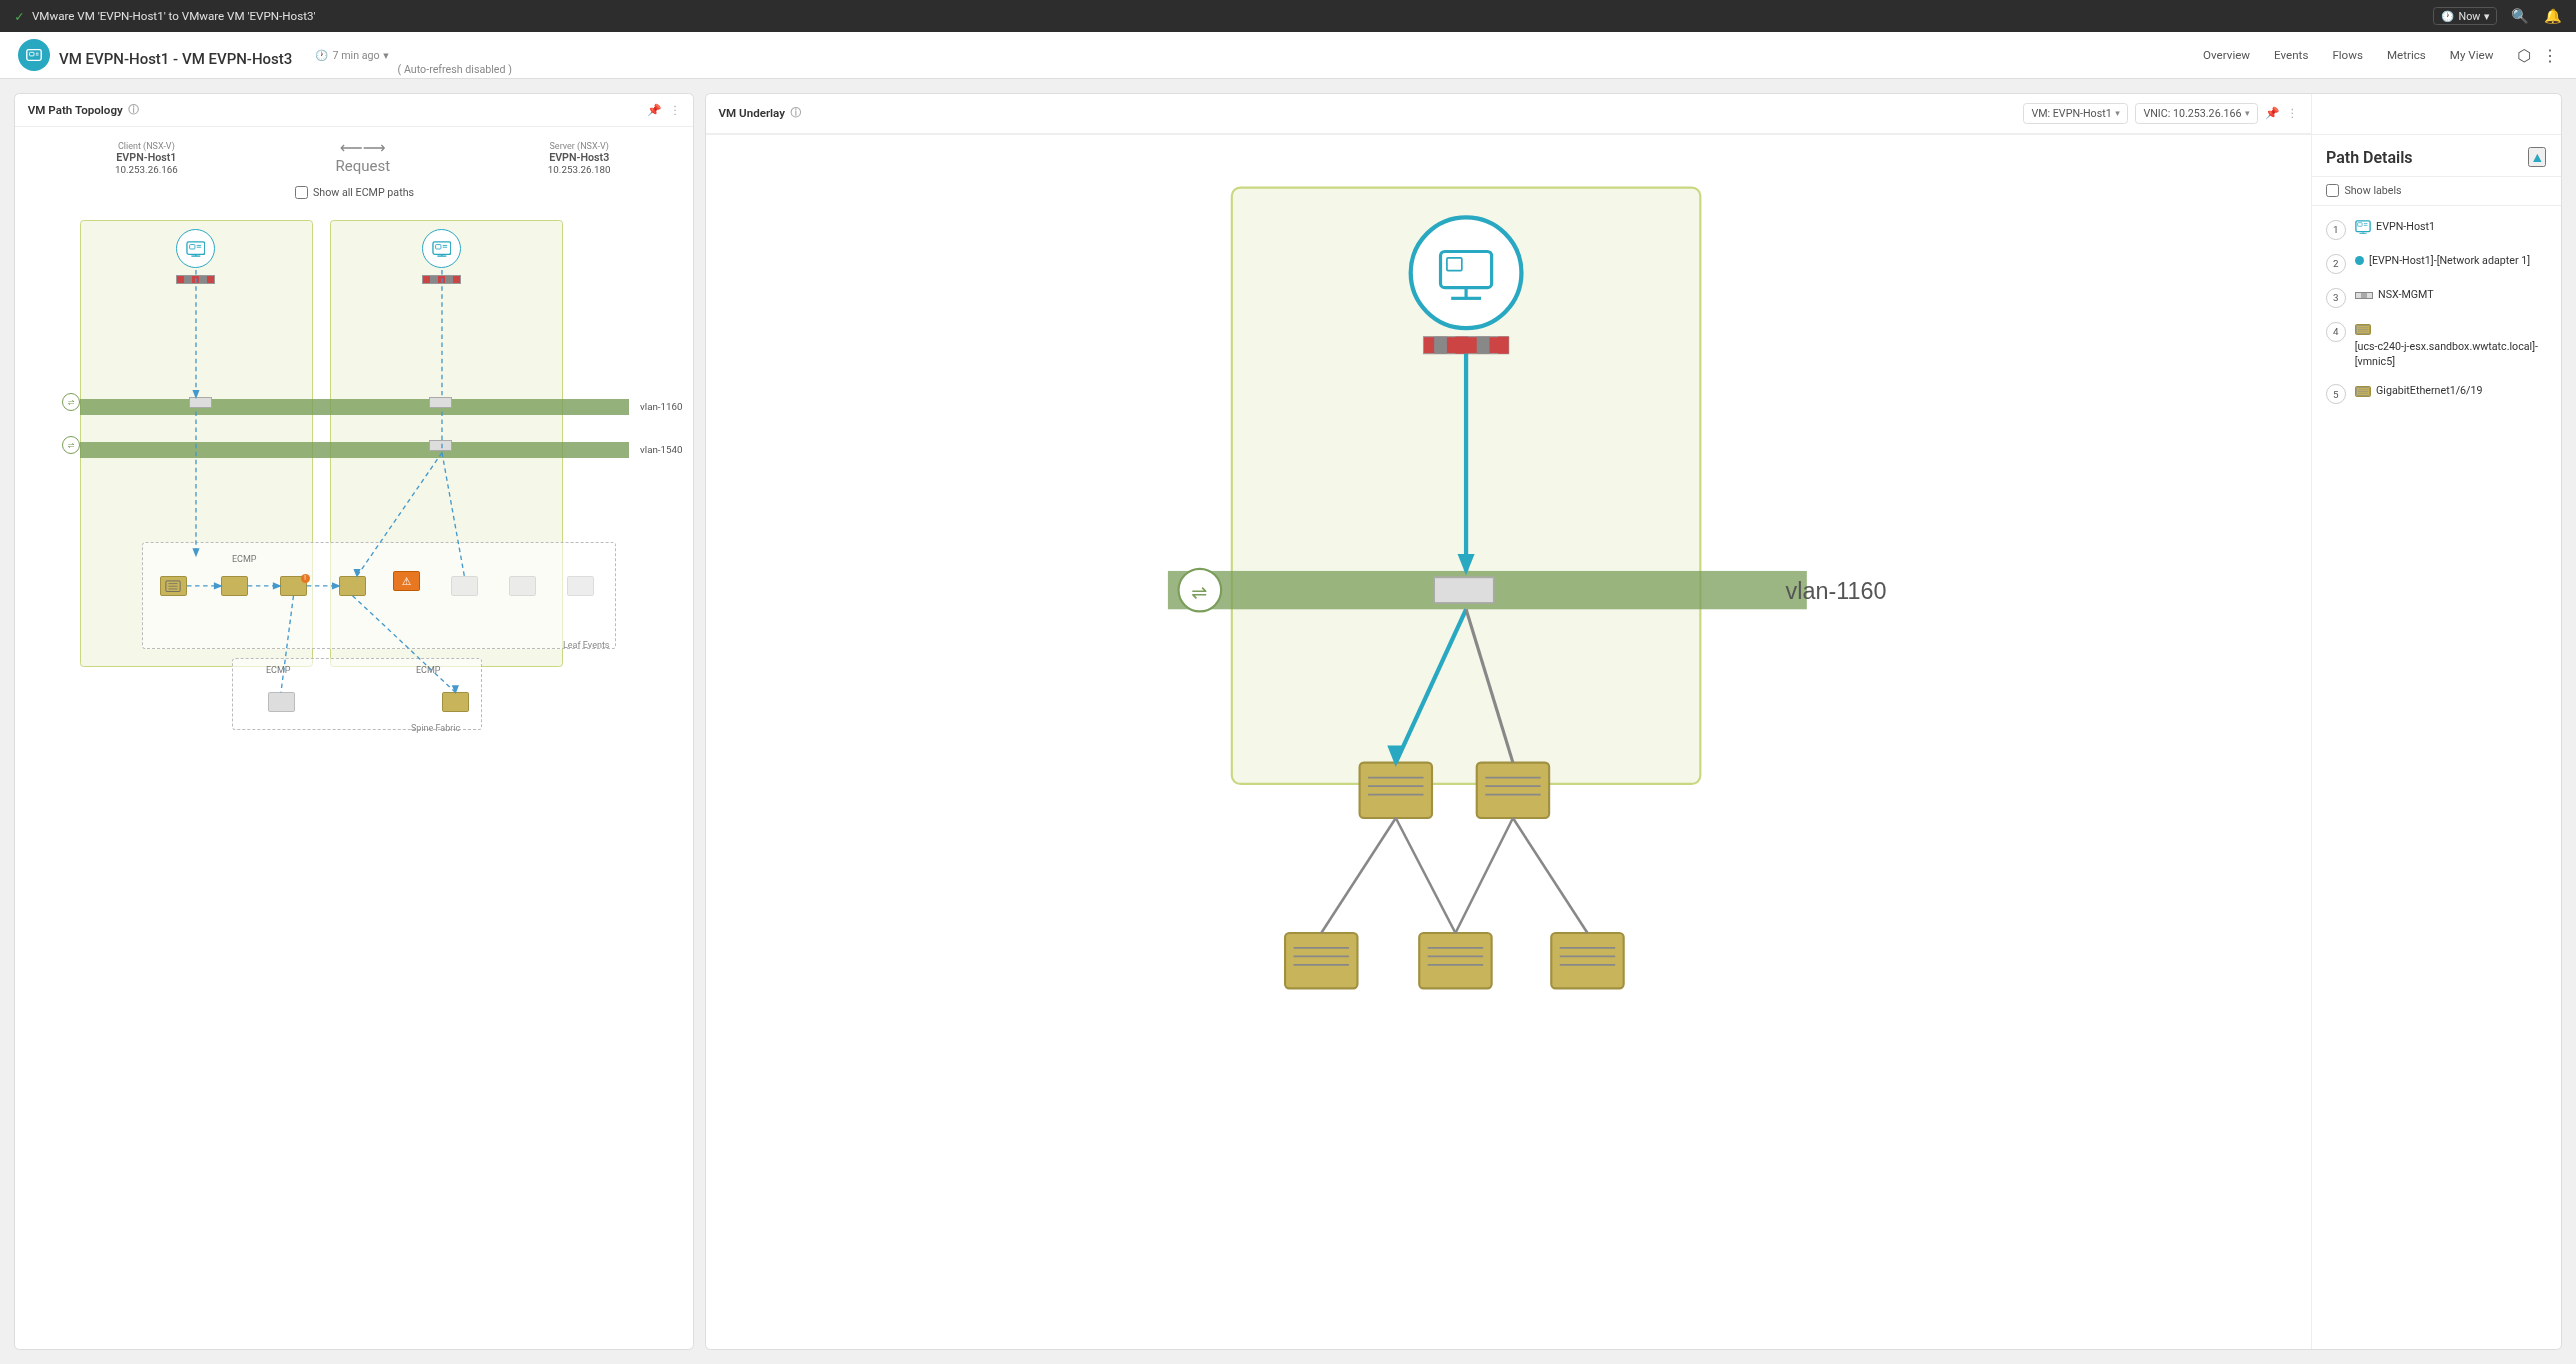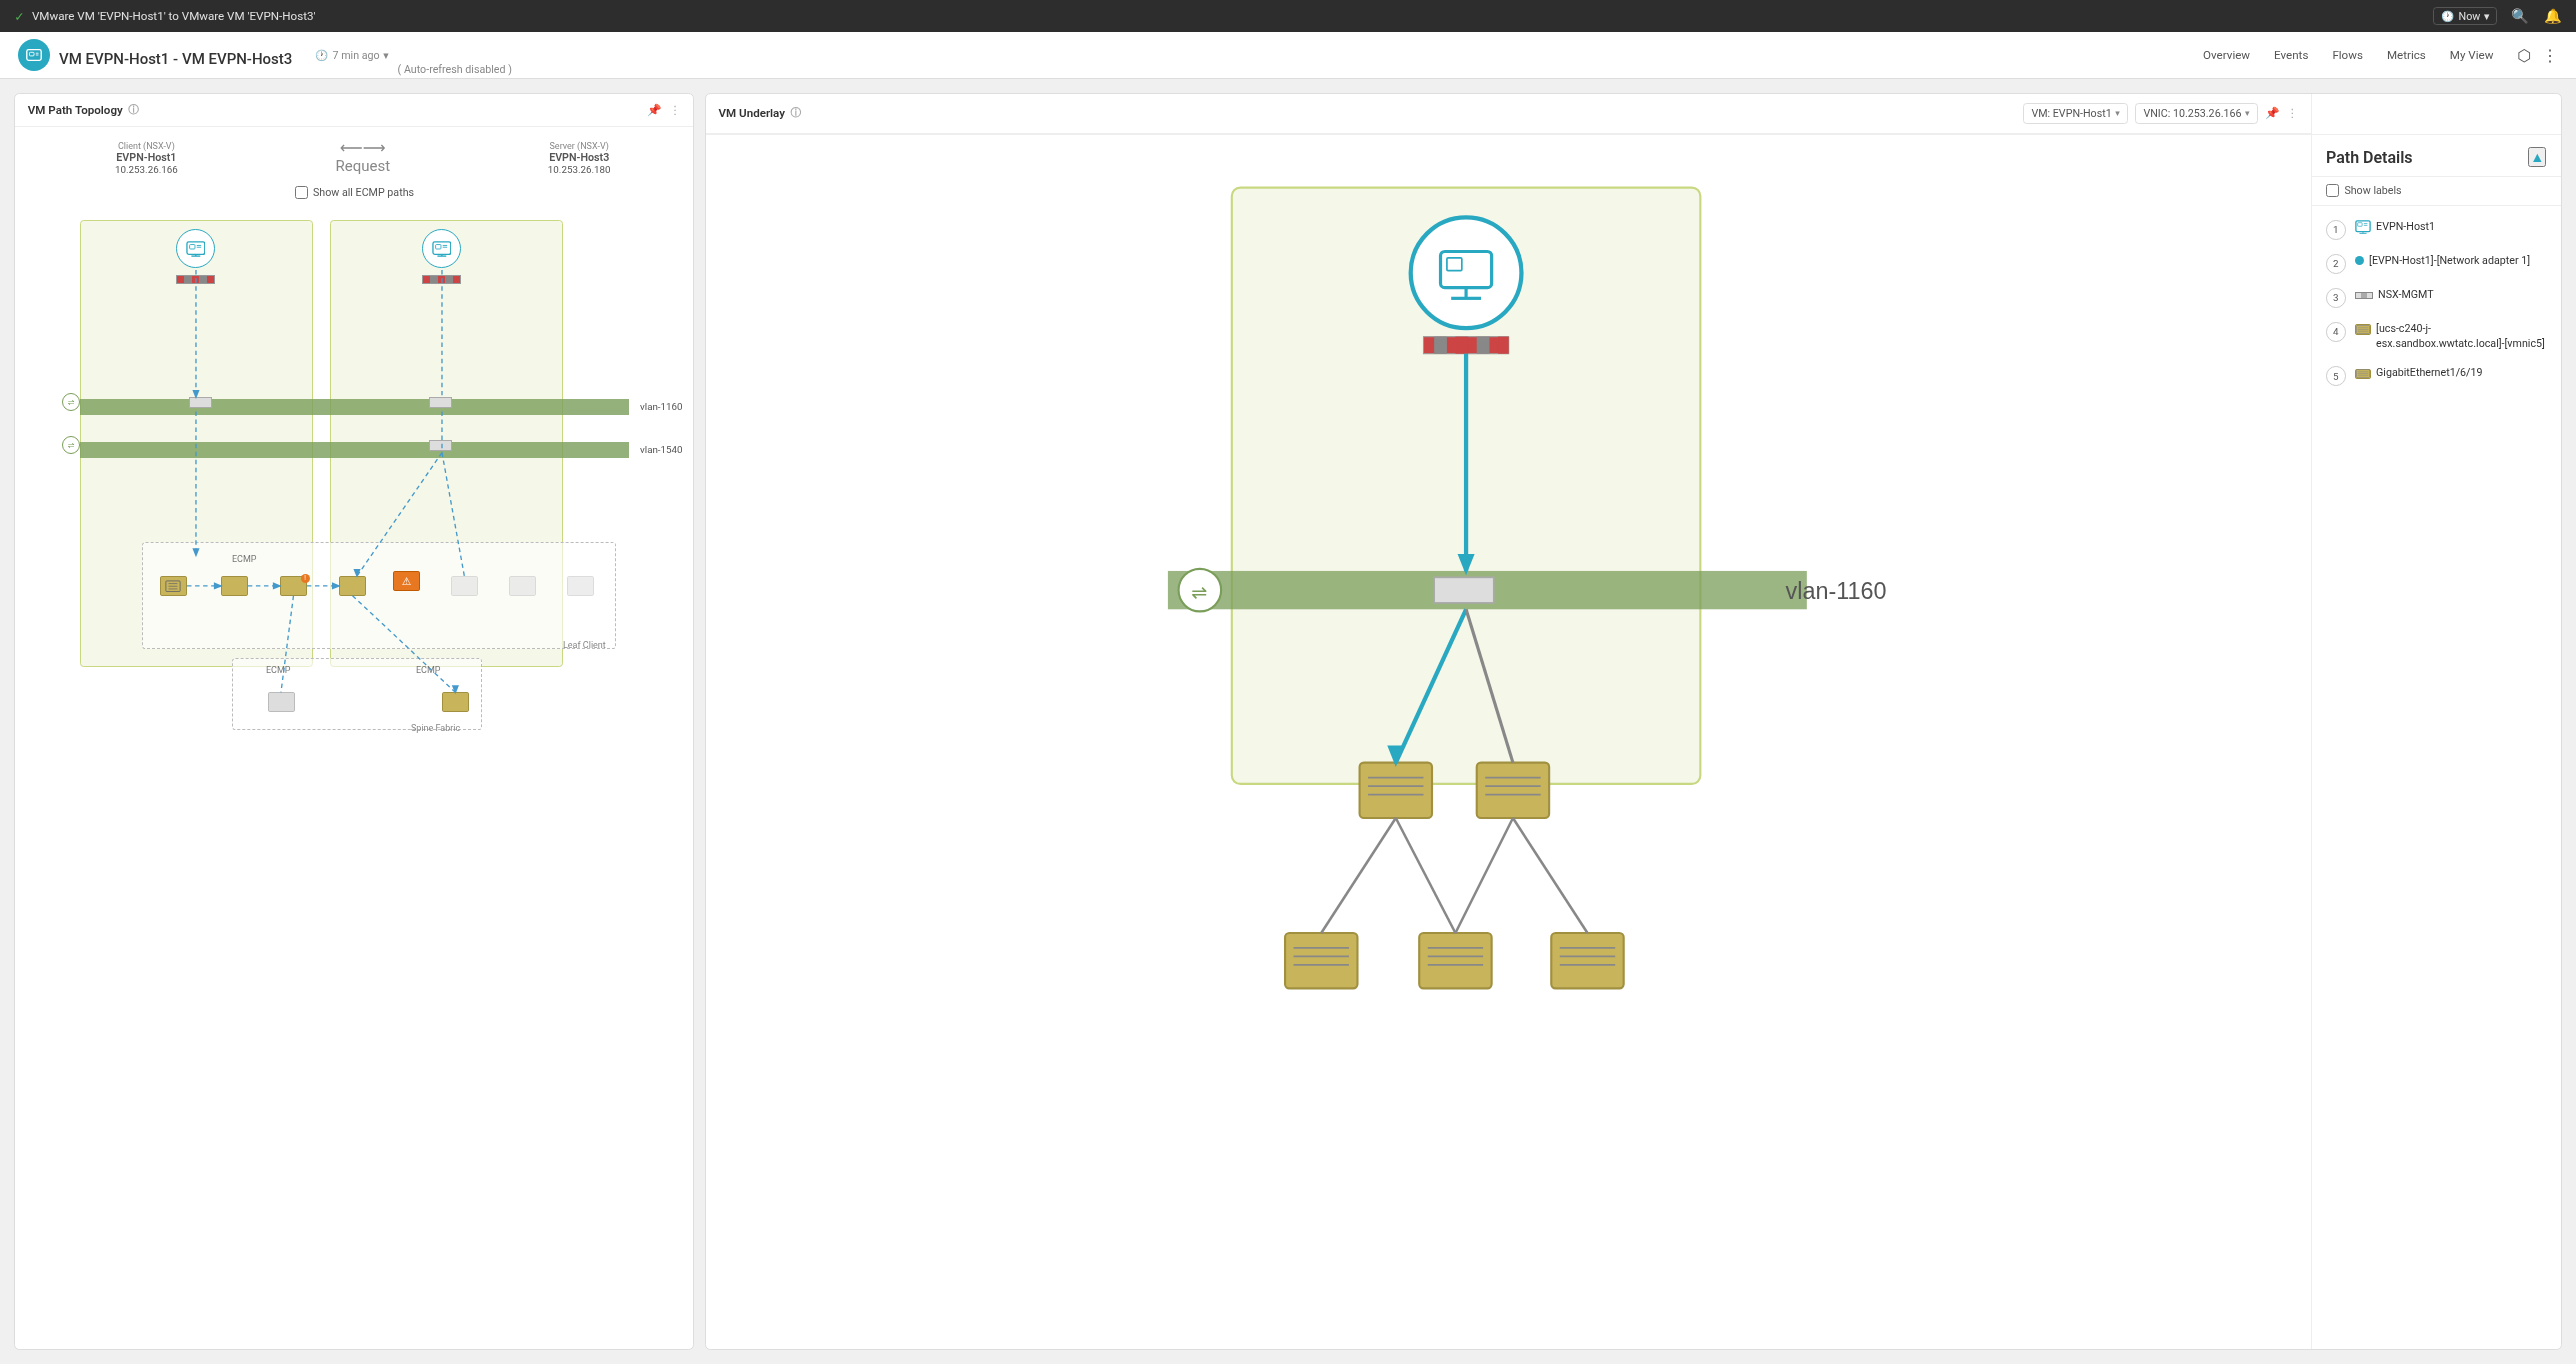--- a/index.html
+++ b/index.html
@@ -328,21 +328,21 @@
         <span style="position:absolute; right:0px; top:242px; font-size:9.8px; color:#555;">vlan-1540</span>
 
         <div style="position:absolute; left:36px; top:191px; width:18px; height:18px; border:0.9px solid #7a9e5a; background:#fff; border-radius:50%; display:flex; align-items:center; justify-content:center; font-size:8px; color:#7a9e5a;">⇌</div>
         <div style="position:absolute; left:36px; top:234px; width:18px; height:18px; border:0.9px solid #7a9e5a; background:#fff; border-radius:50%; display:flex; align-items:center; justify-content:center; font-size:8px; color:#7a9e5a;">⇌</div>
 
         <div style="position:absolute; left:163px; top:195px; width:23px; height:10.7px; background:#ddd; border:0.9px solid #aaa;"></div>
         <div style="position:absolute; left:403px; top:195px; width:23px; height:10.7px; background:#ddd; border:0.9px solid #aaa;"></div>
         <div style="position:absolute; left:403px; top:238px; width:23px; height:10.7px; background:#ddd; border:0.9px solid #aaa;"></div>
 
         <div class="fabric-area" style="left:116px; top:340px; width:474px; height:107px;"></div>
-        <span class="fabric-label" style="left:537px; top:438px;">Leaf Client</span>
+        <span class="fabric-label" style="left:537px; top:438px;">Leaf Events</span>
 
         <div class="fabric-area" style="left:206px; top:456px; width:250px; height:72px;"></div>
         <span class="fabric-label" style="left:385px; top:521px;">Spine Fabric</span>
 
         <span style="position:absolute; left:206px; top:352px; font-size:9px; color:#777;">ECMP</span>
         <span style="position:absolute; left:240px; top:463px; font-size:9px; color:#777;">ECMP</span>
         <span style="position:absolute; left:390px; top:463px; font-size:9px; color:#777;">ECMP</span>
 
         <div style="position:absolute; left:134px; top:374px; width:27px; height:19.7px; background:#c8b45a; border:0.9px solid #a09040; border-radius:1.8px; display:flex; align-items:center; justify-content:center;">
           <svg width="16" height="12.5" viewBox="0 0 18 14" fill="none">
@@ -535,21 +535,21 @@
             <div style="display:flex; align-items:center; gap:5.4px;">
               <div style="width:18px; height:7.2px; border:0.9px solid #888; background:linear-gradient(90deg,#ddd 30%,#aaa 30%,#aaa 70%,#ddd 70%); flex-shrink:0;"></div>
               <span class="step-text">NSX-MGMT</span>
             </div>
           </div>
 
           <div class="path-step">
             <div class="step-num">
               <span>4</span>
             </div>
-            <div style="display:flex; align-items:flex-start; gap:5.4px;">
+            <div style="display:flex; align-items:flex-start; gap:5.4px;flex-direction:column;">
               <div class="esx-icon" style="margin-top:1.8px;">
                 <svg width="14.3" height="9" viewBox="0 0 16 10" fill="none">
                   <rect x="0.5" y="0.5" width="15" height="9" rx="1" stroke="#888" stroke-width="0.8" fill="none"></rect>
                   <line x1="2" y1="3" x2="14" y2="3" stroke="#888" stroke-width="0.6"></line>
                   <line x1="2" y1="5" x2="14" y2="5" stroke="#888" stroke-width="0.6"></line>
                   <line x1="2" y1="7" x2="14" y2="7" stroke="#888" stroke-width="0.6"></line>
                 </svg>
               </div>
               <span class="step-text">[ucs-c240-j-esx.sandbox.wwtatc.local]-[vmnic5]</span>
             </div>

